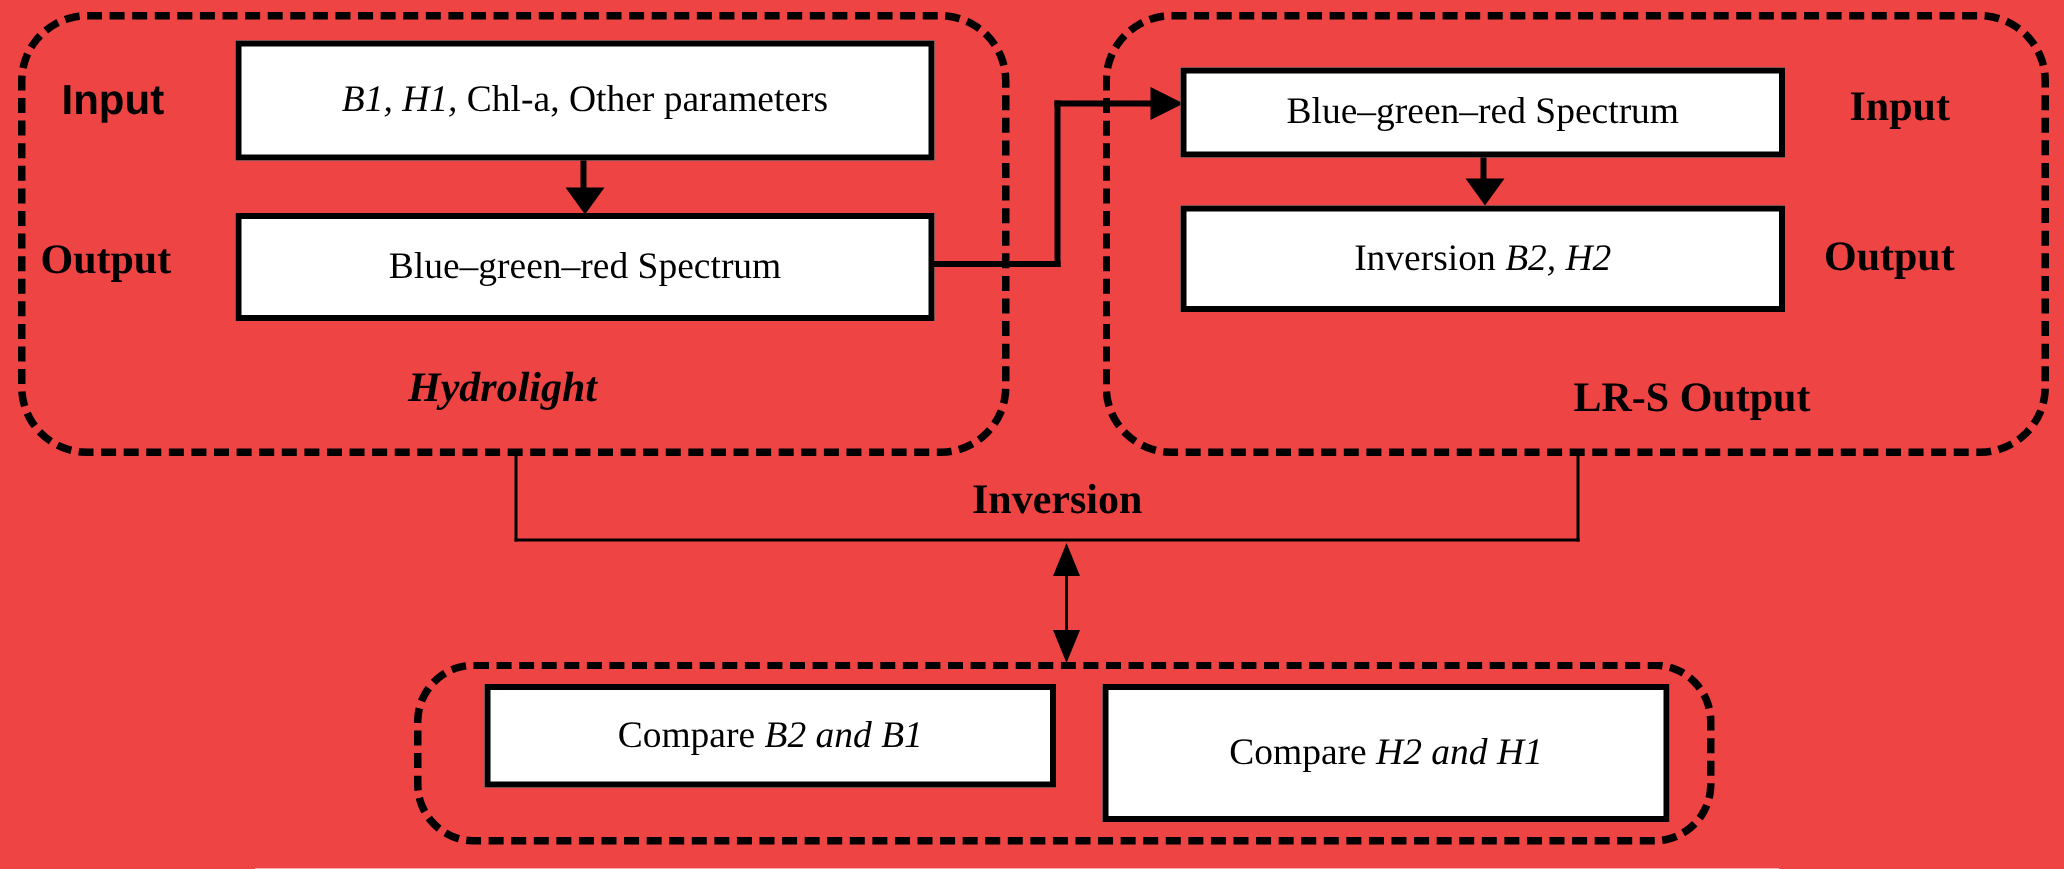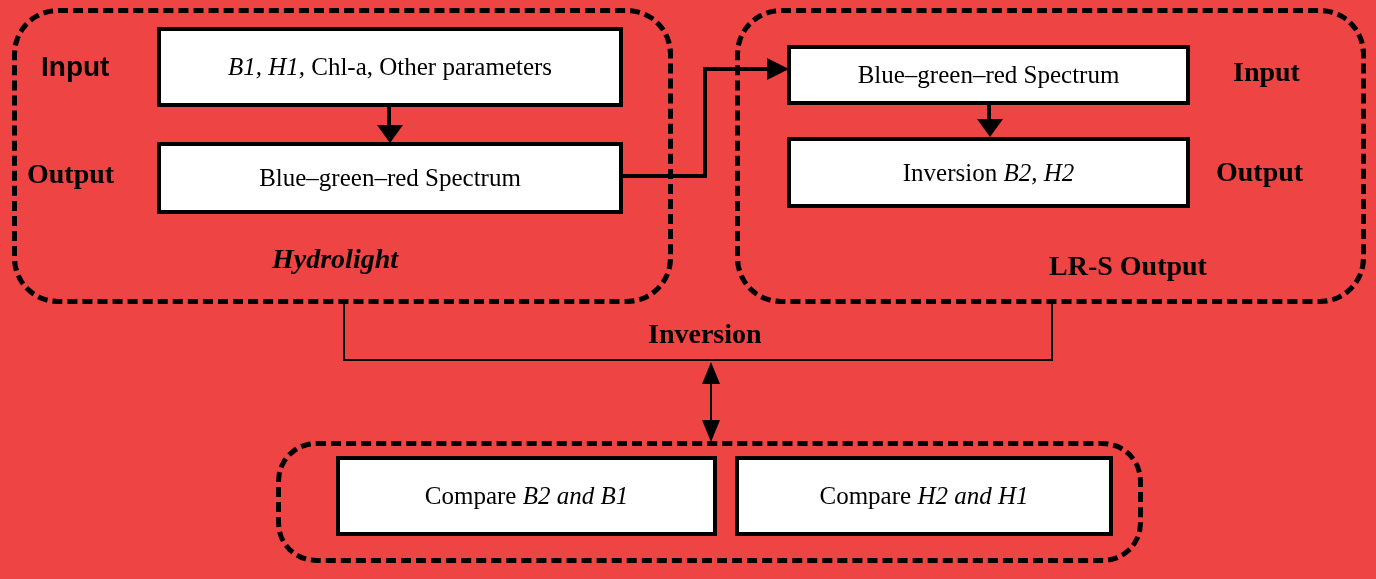--- a/index.html
+++ b/index.html
@@ -50,22 +50,22 @@
     font-family: "Liberation Serif", serif;
     font-size: 25px;
     line-height: 1.1;
     white-space: nowrap;
   }
   .node .it { font-style: italic; }
   #node-hl-input   { left: 157px; top: 27px;  width: 466px; height: 80px; }
   #node-hl-output  { left: 157px; top: 142px; width: 466px; height: 72px; }
   #node-lrs-input  { left: 787px; top: 45px;  width: 403px; height: 60px; }
   #node-lrs-output { left: 787px; top: 137px; width: 403px; height: 71px; }
-  #node-compare-b  { left: 336px; top: 456px; width: 381px; height: 80px; text-align: right; }
-  #node-compare-h  { left: 735px; top: 456px; width: 378px; height: 80px; }
+  #node-compare-b  { left: 323px; top: 456px; width: 381px; height: 69px; text-align: right; }
+  #node-compare-h  { left: 735px; top: 456px; width: 378px; height: 92px; }
 
   
   .label {
     position: absolute;
     font-weight: bold;
     white-space: nowrap;
   }
   .label.serif { font-family: "Liberation Serif", serif; }
   .label.sans  { font-family: "Liberation Sans", sans-serif; }
 

